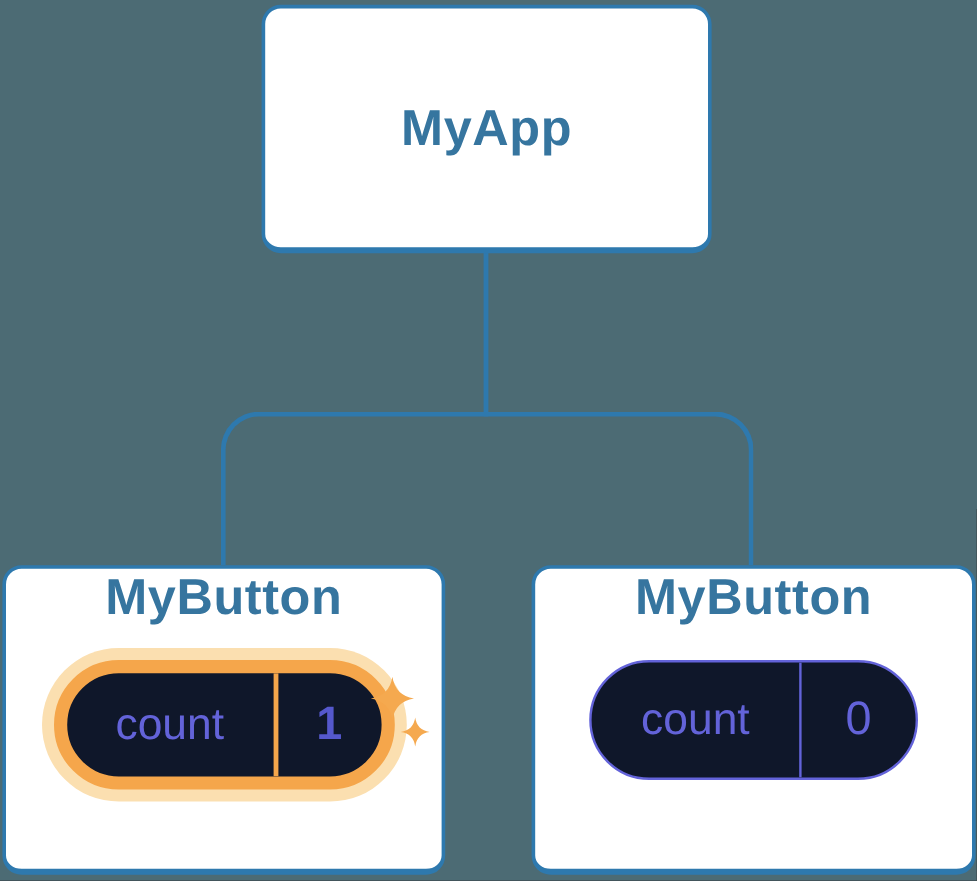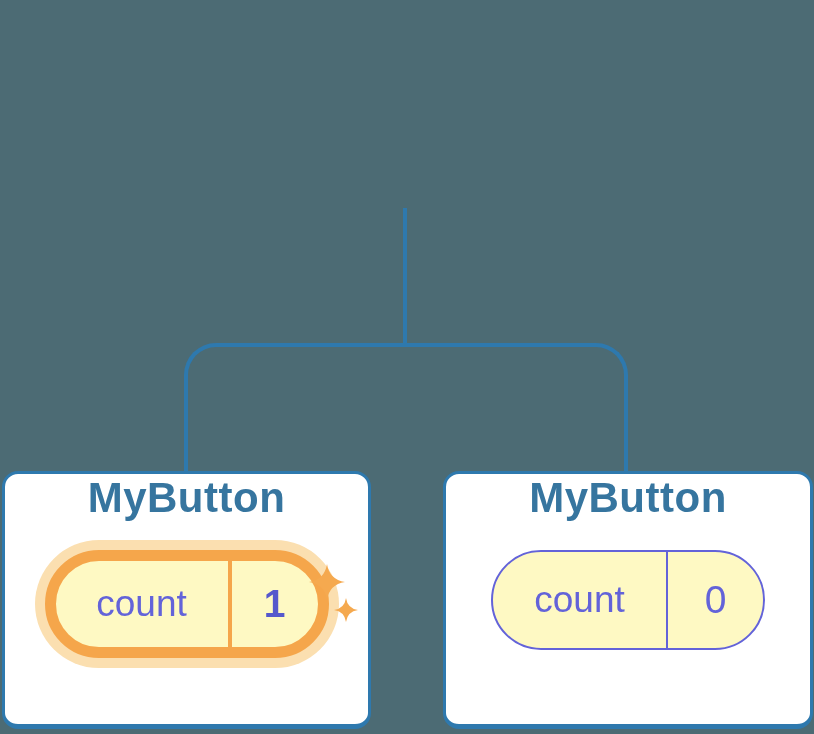--- a/index.html
+++ b/index.html
@@ -55,21 +55,21 @@
     letter-spacing: 0.5px;
     color: var(--title_text, #36759F);
   }
   .card-btn-left .card-title, .card-btn-right .card-title { }
 
   
   .pill {
     margin-top: 28px;
     display: flex;
     align-items: stretch;
-    background: #fef9c3;
+    background: #0f172a;
     border-radius: 60px;
     overflow: hidden;
   }
   .pill-plain {
     width: 274px; height: 100px;
     border: 2px solid var(--state_purple, #6363D9);
   }
   .pill-hi {
     width: 284px; height: 108px;
     border: 11px solid var(--highlight_orange, #F5A64B);
@@ -103,20 +103,23 @@
   }
 </style>
 </head>
 <body>
 
 <div class="canvas">
 
   <div class="stem"></div>
   <div class="branch"></div>
 
+  <div class="card card-app">
+    <div class="card-title">MyApp</div>
+  </div>
 
   <div class="card card-btn-left">
     <div class="card-title">MyButton</div>
     <div class="pill pill-hi">
       <div class="pill-label">count</div>
       <div class="pill-value">1</div>
     </div>
     <svg class="sparkles" viewBox="0 0 74 74">
       <path fill="#F5A94F" d="M33 10 Q35.4 25.6 51 28 Q35.4 30.4 33 46 Q30.6 30.4 15 28 Q30.6 25.6 33 10 Z"></path>
       <path fill="#F5A94F" d="M52 44 Q53.5 54.5 64 56 Q53.5 57.5 52 68 Q50.5 57.5 40 56 Q50.5 54.5 52 44 Z"></path>

